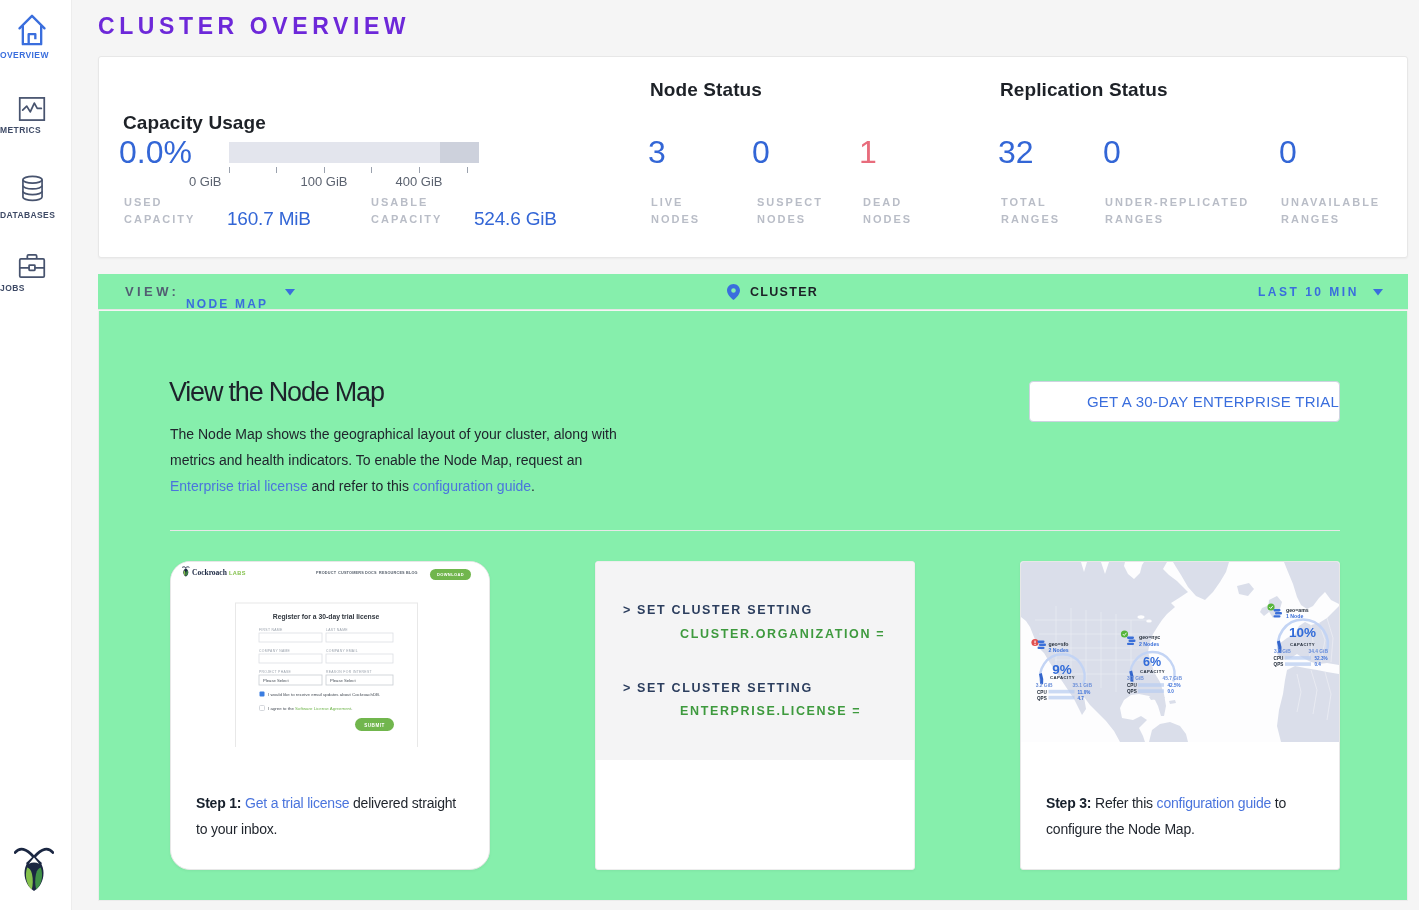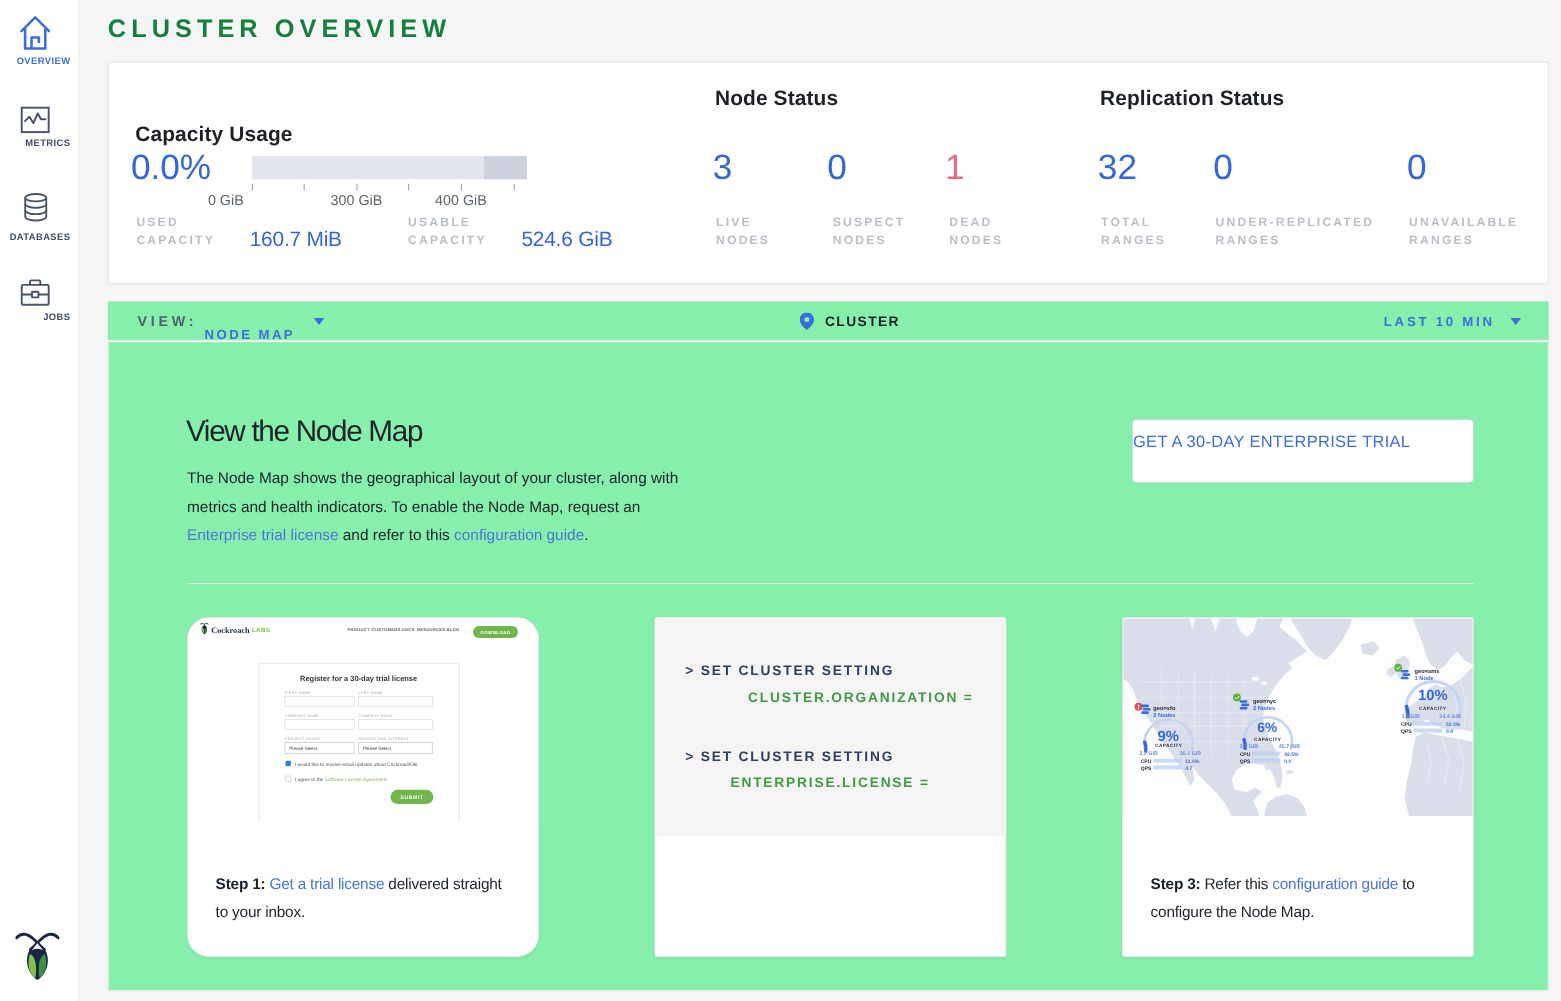--- a/index.html
+++ b/index.html
@@ -5,25 +5,25 @@
   * { margin:0; padding:0; box-sizing:border-box; }
   html,body { width:1419px; height:910px; overflow:hidden; }
   body { font-family:"Liberation Sans", sans-serif; background:#f5f5f5; position:relative; }
   .abs { position:absolute; }
   .lbl { font-size:11px; letter-spacing:2px; color:#b9bdc7; line-height:17px; font-weight:bold; }
   .bignum { font-size:32px; line-height:32px; color:#3366d6; }
   .sechead { font-size:19px; font-weight:bold; color:#1d2127; letter-spacing:0.1px; }
 
   
   #sidebar { position:absolute; left:0; top:0; width:72px; height:910px; background:#ffffff; border-right:1px solid #ededed; }
-  .navlabel { font-size:8.5px; font-weight:bold; letter-spacing:0.4px; color:#3e4a66; text-align:right; }
+  .navlabel { font-size:8.5px; font-weight:bold; letter-spacing:0.4px; color:#3e4a66; text-align:left; }
   .navlabel.active { color:#3a6edd; }
 
   
-  #title { left:98px; top:16px; font-size:23px; font-weight:bold; letter-spacing:4.2px; color:#15803d; }
+  #title { left:98px; top:16px; font-size:23px; font-weight:bold; letter-spacing:4.2px; color:#6d28d9; }
 
   
   #stats { left:98px; top:56px; width:1310px; height:202px; background:#fff; border:1px solid #e7e7e7; border-radius:3px; box-shadow:0 1px 2px rgba(0,0,0,0.04); }
 
   
   #viewbar { left:98px; top:274px; width:1310px; height:36px; background:#86efac; border-bottom:1px solid #e5e5e5; }
   .vbtext { font-size:12px; letter-spacing:2.2px; font-weight:bold; }
 
   
   #panel { left:98px; top:311px; width:1310px; height:590px; background:#86efac; border:1px solid #ececec; border-top:none; }
@@ -87,21 +87,21 @@
       <div class="abs" style="right:0; top:0; width:39px; height:21px; background:#cdd1dc;"></div>
     </div>
 
     <div class="abs" style="left:130px; top:110px; width:1px; height:6px; background:#9aa1ad;"></div>
     <div class="abs" style="left:177px; top:110px; width:1px; height:6px; background:#9aa1ad;"></div>
     <div class="abs" style="left:225px; top:110px; width:1px; height:6px; background:#9aa1ad;"></div>
     <div class="abs" style="left:272px; top:110px; width:1px; height:6px; background:#9aa1ad;"></div>
     <div class="abs" style="left:320px; top:110px; width:1px; height:6px; background:#9aa1ad;"></div>
     <div class="abs" style="left:368px; top:110px; width:1px; height:6px; background:#9aa1ad;"></div>
     <div class="abs" id="m-tick0" style="left:90px; top:117px; width:80px; text-align:left; font-size:13px; color:#5c6370;">0 GiB</div>
-    <div class="abs" style="left:185px; top:117px; width:80px; text-align:center; font-size:13px; color:#5c6370;">300 GiB</div>
+    <div class="abs" style="left:185px; top:117px; width:80px; text-align:center; font-size:13px; color:#5c6370;">100 GiB</div>
     <div class="abs" style="left:280px; top:117px; width:80px; text-align:center; font-size:13px; color:#5c6370;">400 GiB</div>
 
     <div class="abs lbl" style="left:25px; top:137px;">USED<br>CAPACITY</div>
     <div class="abs" id="m-used" style="left:128px; top:151px; font-size:19px; letter-spacing:-0.2px; color:#3366d6;">160.7 MiB</div>
     <div class="abs lbl" style="left:272px; top:137px;">USABLE<br>CAPACITY</div>
     <div class="abs" style="left:375px; top:151px; font-size:19px; letter-spacing:-0.2px; color:#3366d6;">524.6 GiB</div>
 
     <div class="abs sechead" style="left:551px; top:22px;">Node Status</div>
     <div class="abs bignum" style="left:549px; top:79px;">3</div>
     <div class="abs bignum" style="left:653px; top:79px;">0</div>
@@ -131,21 +131,21 @@
     <div class="abs" id="m-cluster" style="left:652px; top:11px; font-size:12.5px; letter-spacing:1.3px; font-weight:bold; color:#1c2026;">CLUSTER</div>
     <div class="abs vbtext" id="m-last" style="left:1160px; top:11px; color:#3a6edd; letter-spacing:2.5px;">LAST 10 MIN</div>
     <svg class="abs" style="left:1275px; top:15px;" width="10" height="7">
       <path d="M0 0 L10 0 L5 6.5 Z" fill="#3a6edd"></path>
     </svg>
   </div>
 
   <div class="abs" id="panel">
     <div class="abs" id="m-nmhead" style="left:70px; top:66px; font-size:27px; color:#1d222b; letter-spacing:-1.2px;">View the Node Map</div>
     <div class="abs" id="m-para" style="left:71px; top:110px; width:520px; font-size:14px; letter-spacing:0px; line-height:26px; color:#20252d;">The Node Map shows the geographical layout of your cluster, along with<br>metrics and health indicators. To enable the Node Map, request an<br><a style="color:#4a74dd; text-decoration:none;">Enterprise trial license</a> and refer to this <a style="color:#4a74dd; text-decoration:none;">configuration guide</a>.</div>
-    <div class="abs" id="m-btn" style="left:930px; top:70px; width:311px; height:58px; border:1px solid #cdd3e0; border-radius:4px; background:#fff; text-align:left; line-height:39px; font-size:15px; letter-spacing:0.25px; color:#3a6edd;">GET A 30-DAY ENTERPRISE TRIAL</div>
+    <div class="abs" id="m-btn" style="left:930px; top:70px; width:311px; height:41px; border:1px solid #cdd3e0; border-radius:4px; background:#fff; text-align:right; line-height:39px; font-size:15px; letter-spacing:0.25px; color:#3a6edd;">GET A 30-DAY ENTERPRISE TRIAL</div>
     <div class="abs" style="left:71px; top:219px; width:1170px; height:1px; background:#e8e8e8;"></div>
 
     <div class="card" id="card1" style="left:71px;border-radius:20px;">
       <div class="abs" style="left:0; top:0; width:318px; height:185px; background:#fff; overflow:hidden;">
         
         <svg width="318" height="185" viewBox="0 0 318 185">
 
           <g>
             <path d="M11.5 5.2 C12.6 4.6 13.8 4.6 14.8 5.8 C15.8 4.6 17 4.6 18.1 5.2" fill="none" stroke="#1b2742" stroke-width="0.9" stroke-linecap="round"></path>
             <path d="M14.8 6.2 C13.2 7 12.3 8.4 12.3 10.3 C12.3 12.4 13.5 13.9 14.8 14.6 C16.1 13.9 17.3 12.4 17.3 10.3 C17.3 8.4 16.4 7 14.8 6.2 Z" fill="#1b2742"></path>
@@ -188,21 +188,21 @@
         </svg>
       </div>
       <div class="caption"><b>Step 1:</b> <a>Get a trial license</a> delivered straight<br>to your inbox.</div>
     </div>
 
     <div class="card" id="card2" style="left:496px; border-color:#ededed;">
       <div class="abs" style="left:0; top:0; width:318px; height:198px; background:#f4f4f5;"></div>
       <div class="code" style="left:27px; top:41px; color:#2c3e5e;">&gt; SET CLUSTER SETTING</div>
       <div class="code" style="left:84px; top:65px; color:#3e9a3e;">CLUSTER.ORGANIZATION =</div>
       <div class="code" style="left:27px; top:119px; color:#2c3e5e;">&gt; SET CLUSTER SETTING</div>
-      <div class="code" style="left:68px; top:142px; color:#3e9a3e;">ENTERPRISE.LICENSE =</div>
+      <div class="code" style="left:84px; top:142px; color:#3e9a3e;">ENTERPRISE.LICENSE =</div>
     </div>
 
     <div class="card" id="card3" style="left:921px;">
       <div class="abs" style="left:0; top:0; width:318px; height:180px; overflow:hidden;">
         <svg width="318" height="180" viewBox="0 0 318 180">
           <rect width="318" height="180" fill="#fdfdfe"></rect>
           <g fill="#dadeea">
 
             <path id="napath" d="M0,0 L104,0 L103,4 L107,12 L113,17 L119,11 L121,3 L123,0 L146,0
                      L142,7 L148,13 L156,19 L162,25 L167,30 L158,36 L150,41 L154,45

